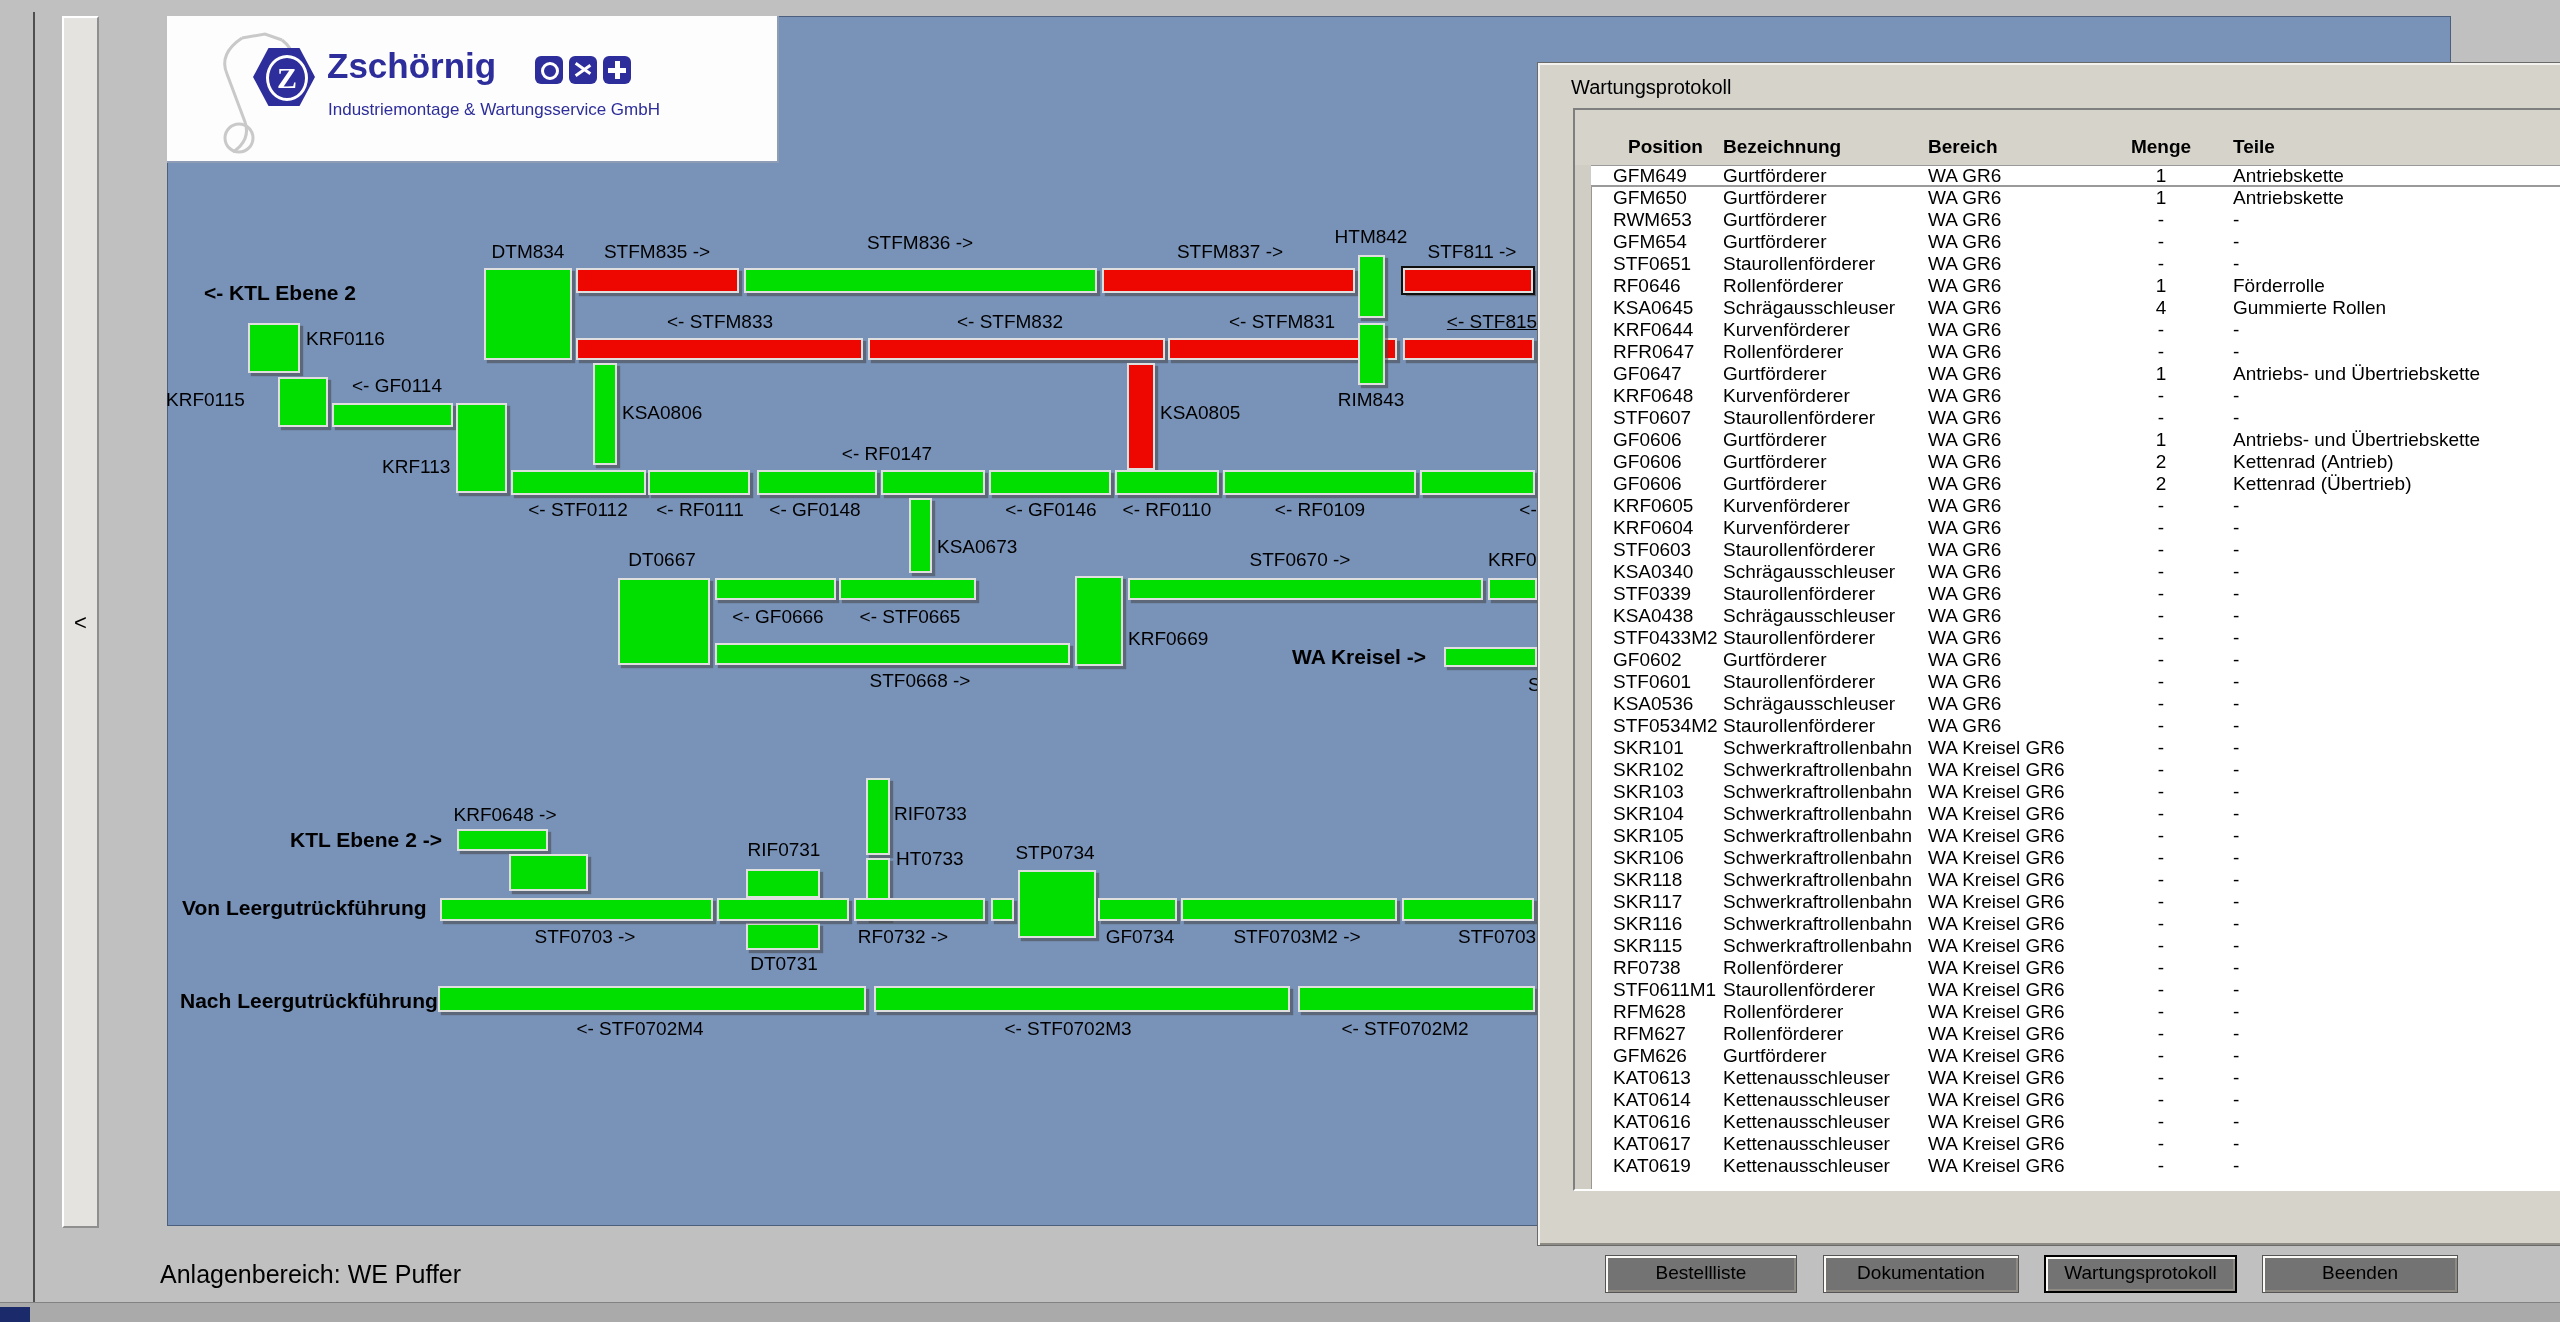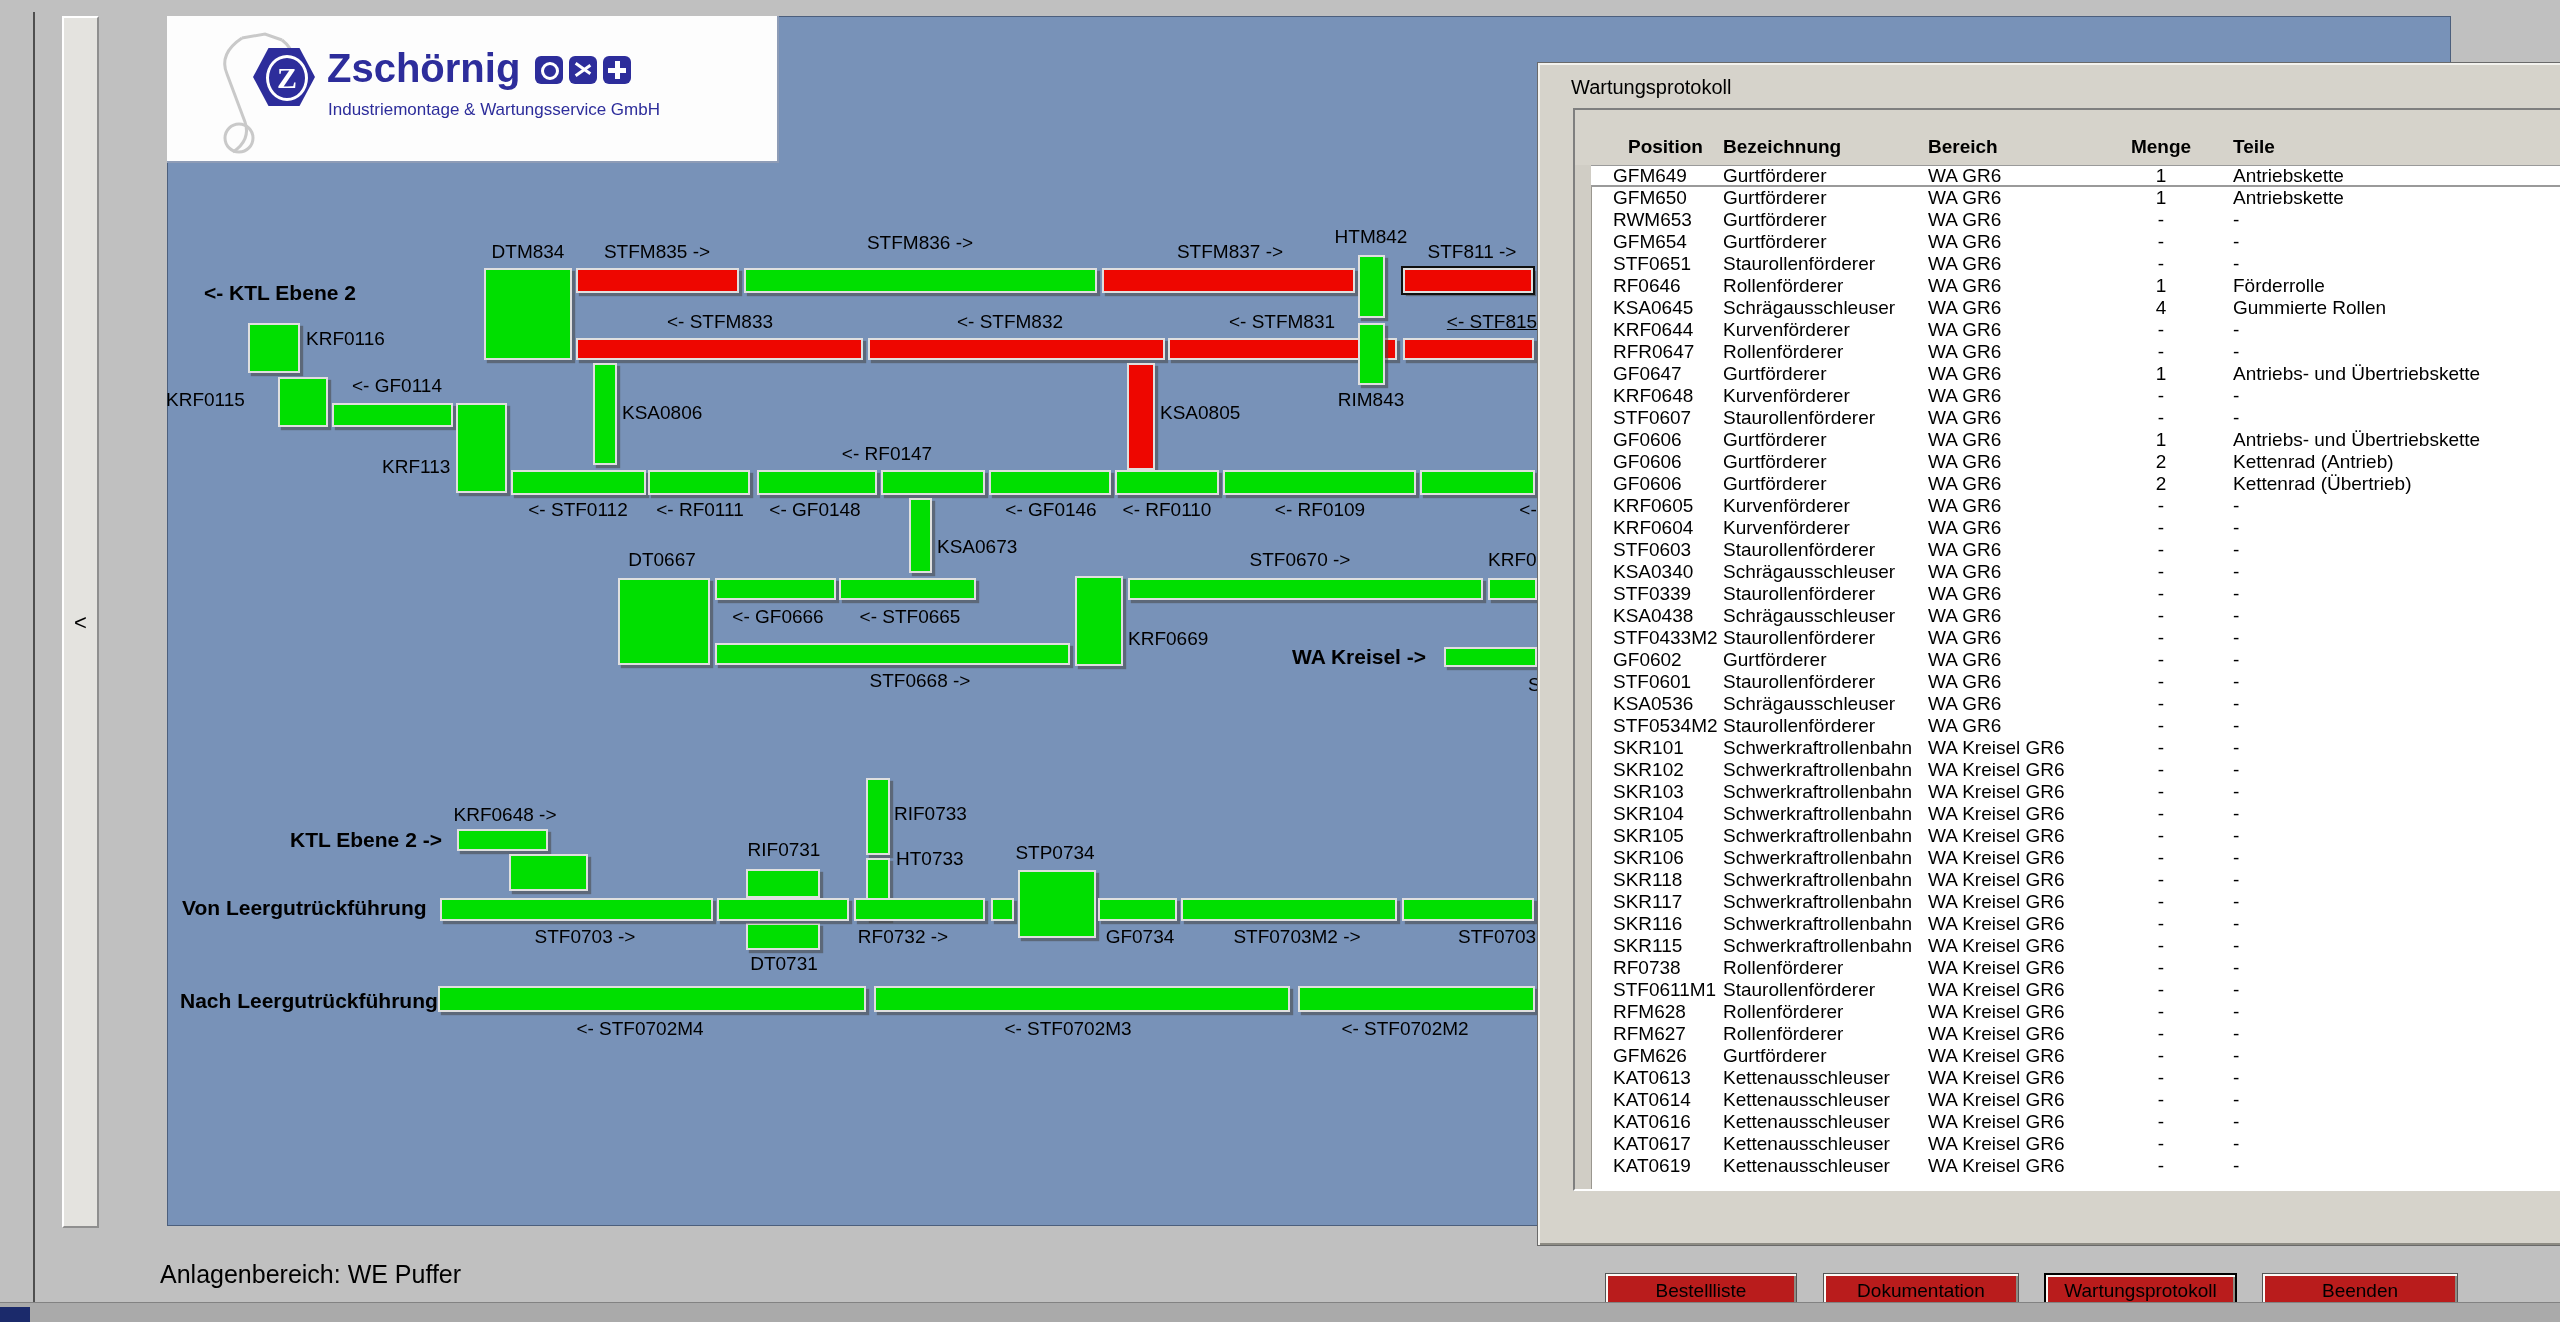--- a/index.html
+++ b/index.html
@@ -17,21 +17,21 @@
              border:1px solid #4c5f7d;box-sizing:border-box;}
   .main-title{position:absolute;left:850px;top:18px;width:920px;text-align:center;
               font-size:36px;font-weight:bold;letter-spacing:0;}
   
   .logo-box{position:absolute;left:167px;top:16px;width:612px;height:147px;background:#fdfdfd;
             border-right:2px solid #8e9cb6;border-bottom:2px solid #8e9cb6;box-sizing:border-box;overflow:hidden;}
   .logo-hex{position:absolute;left:86px;top:32px;width:62px;height:58px;background:#2d2d9b;
             clip-path:polygon(25% 0,75% 0,100% 50%,75% 100%,25% 100%,0 50%);}
   .logo-hex b{position:absolute;left:13px;top:7px;width:36px;height:40px;border:3px solid #fff;border-radius:50%;
               color:#fff;font-size:30px;line-height:40px;text-align:center;font-family:"Liberation Serif",serif;}
-  .logo-brand{position:absolute;left:160px;top:30px;font-size:40px;font-weight:bold;color:#2d2d9b;}
+  .logo-brand{position:absolute;left:160px;top:30px;font-size:35px;font-weight:bold;color:#2d2d9b;}
   .logo-sub{position:absolute;left:161px;top:84px;font-size:17px;color:#2d2d9b;}
   .logo-icons{position:absolute;left:368px;top:40px;display:flex;gap:6px;}
   .lic{width:28px;height:28px;background:#2d2d9b;border-radius:6px;position:relative;}
   .lic i{position:absolute;background:#fff;}
   .lic.gear i.ring{left:6px;top:6px;width:12px;height:12px;background:none;border:3px solid #fff;border-radius:50%;}
   .lic.tools i.b1{left:5px;top:13px;width:18px;height:3px;transform:rotate(-35deg);}
   .lic.tools i.b2{left:5px;top:11px;width:18px;height:3px;transform:rotate(35deg);}
   .lic.plus i.v{left:12px;top:5px;width:5px;height:18px;}
   .lic.plus i.h{left:5px;top:12px;width:18px;height:5px;}
   .wrench-svg{position:absolute;left:20px;top:14px;}
@@ -58,23 +58,23 @@
   .grid-rows{position:absolute;left:0;top:55px;right:0;bottom:0;overflow:hidden;}
   .grow{position:absolute;left:16px;right:0;height:22px;}
   .grow span{position:absolute;top:1px;font-size:19px;line-height:20px;white-space:nowrap;}
   .grow.selrow{background:#fff;box-shadow:inset 0 1px 0 #9a9a9a,inset 0 -2px 0 #9a9a9a;}
   .c1{left:22px;}  .hc1{left:23px;margin-left:30px;}
   .c2{left:132px;}.hc2{left:148px;}
   .c3{left:337px;}.hc3{left:353px;}
   .c4{left:524px;width:92px;text-align:center;}.hc4{left:540px;width:92px;text-align:center;}
   .c5{left:642px;}.hc5{left:658px;}
   
-  .btn95{position:absolute;top:1255px;height:38px;background:#b91c1c;border:1px solid #555;
+  .btn95{position:absolute;top:1255px;height:38px;background:#737373;border:1px solid #555;
          box-sizing:border-box;font-size:19px;text-align:center;line-height:34px;
-         box-shadow:inset 2px 2px 0 #fbfaf6,inset -2px -2px 0 #8d8b83;cursor:default;margin-top:18px;}
+         box-shadow:inset 2px 2px 0 #fbfaf6,inset -2px -2px 0 #8d8b83;cursor:default;}
   .btn95.focus{border:2px solid #000;line-height:32px;}
   .footer-label{position:absolute;left:160px;top:1260px;font-size:25px;}
   .bottom-bar{position:absolute;left:0;top:1302px;width:2560px;height:20px;background:#aaa;
               border-top:1px solid #828282;}
   .task-chip{position:absolute;left:0;top:1307px;width:30px;height:15px;background:#1b2a6b;}
 </style>
 </head>
 <body>
 
 <div class="stage">

